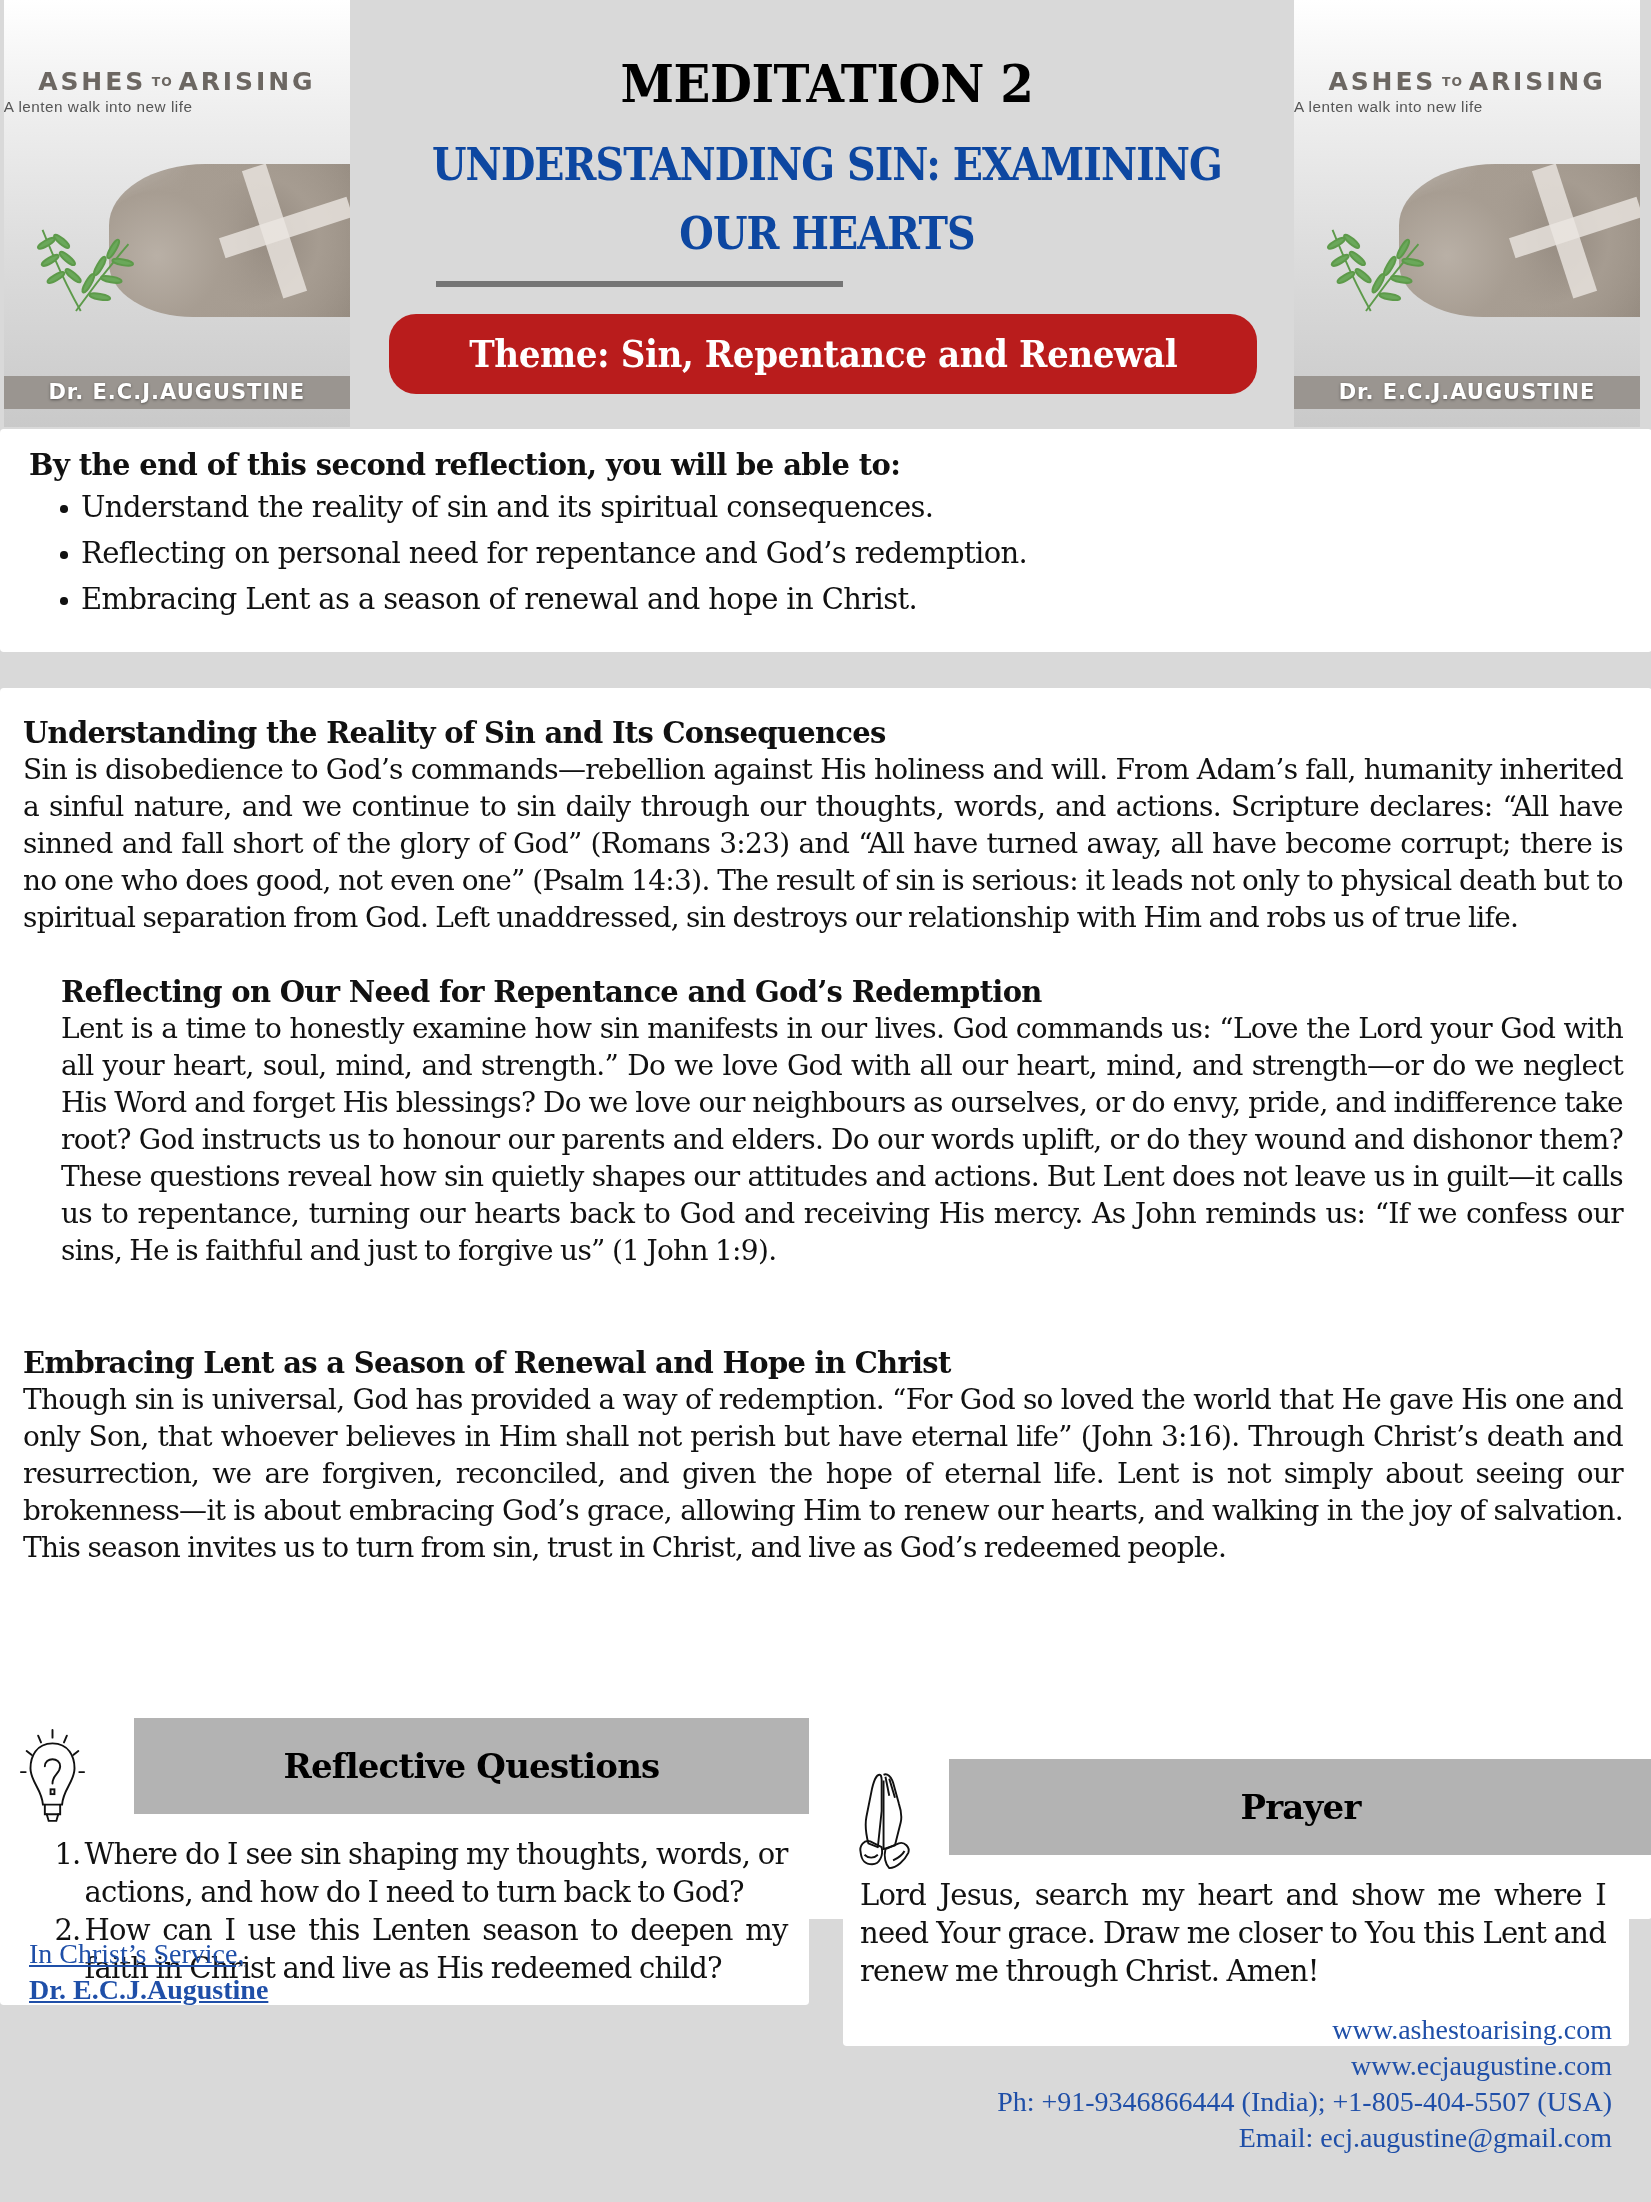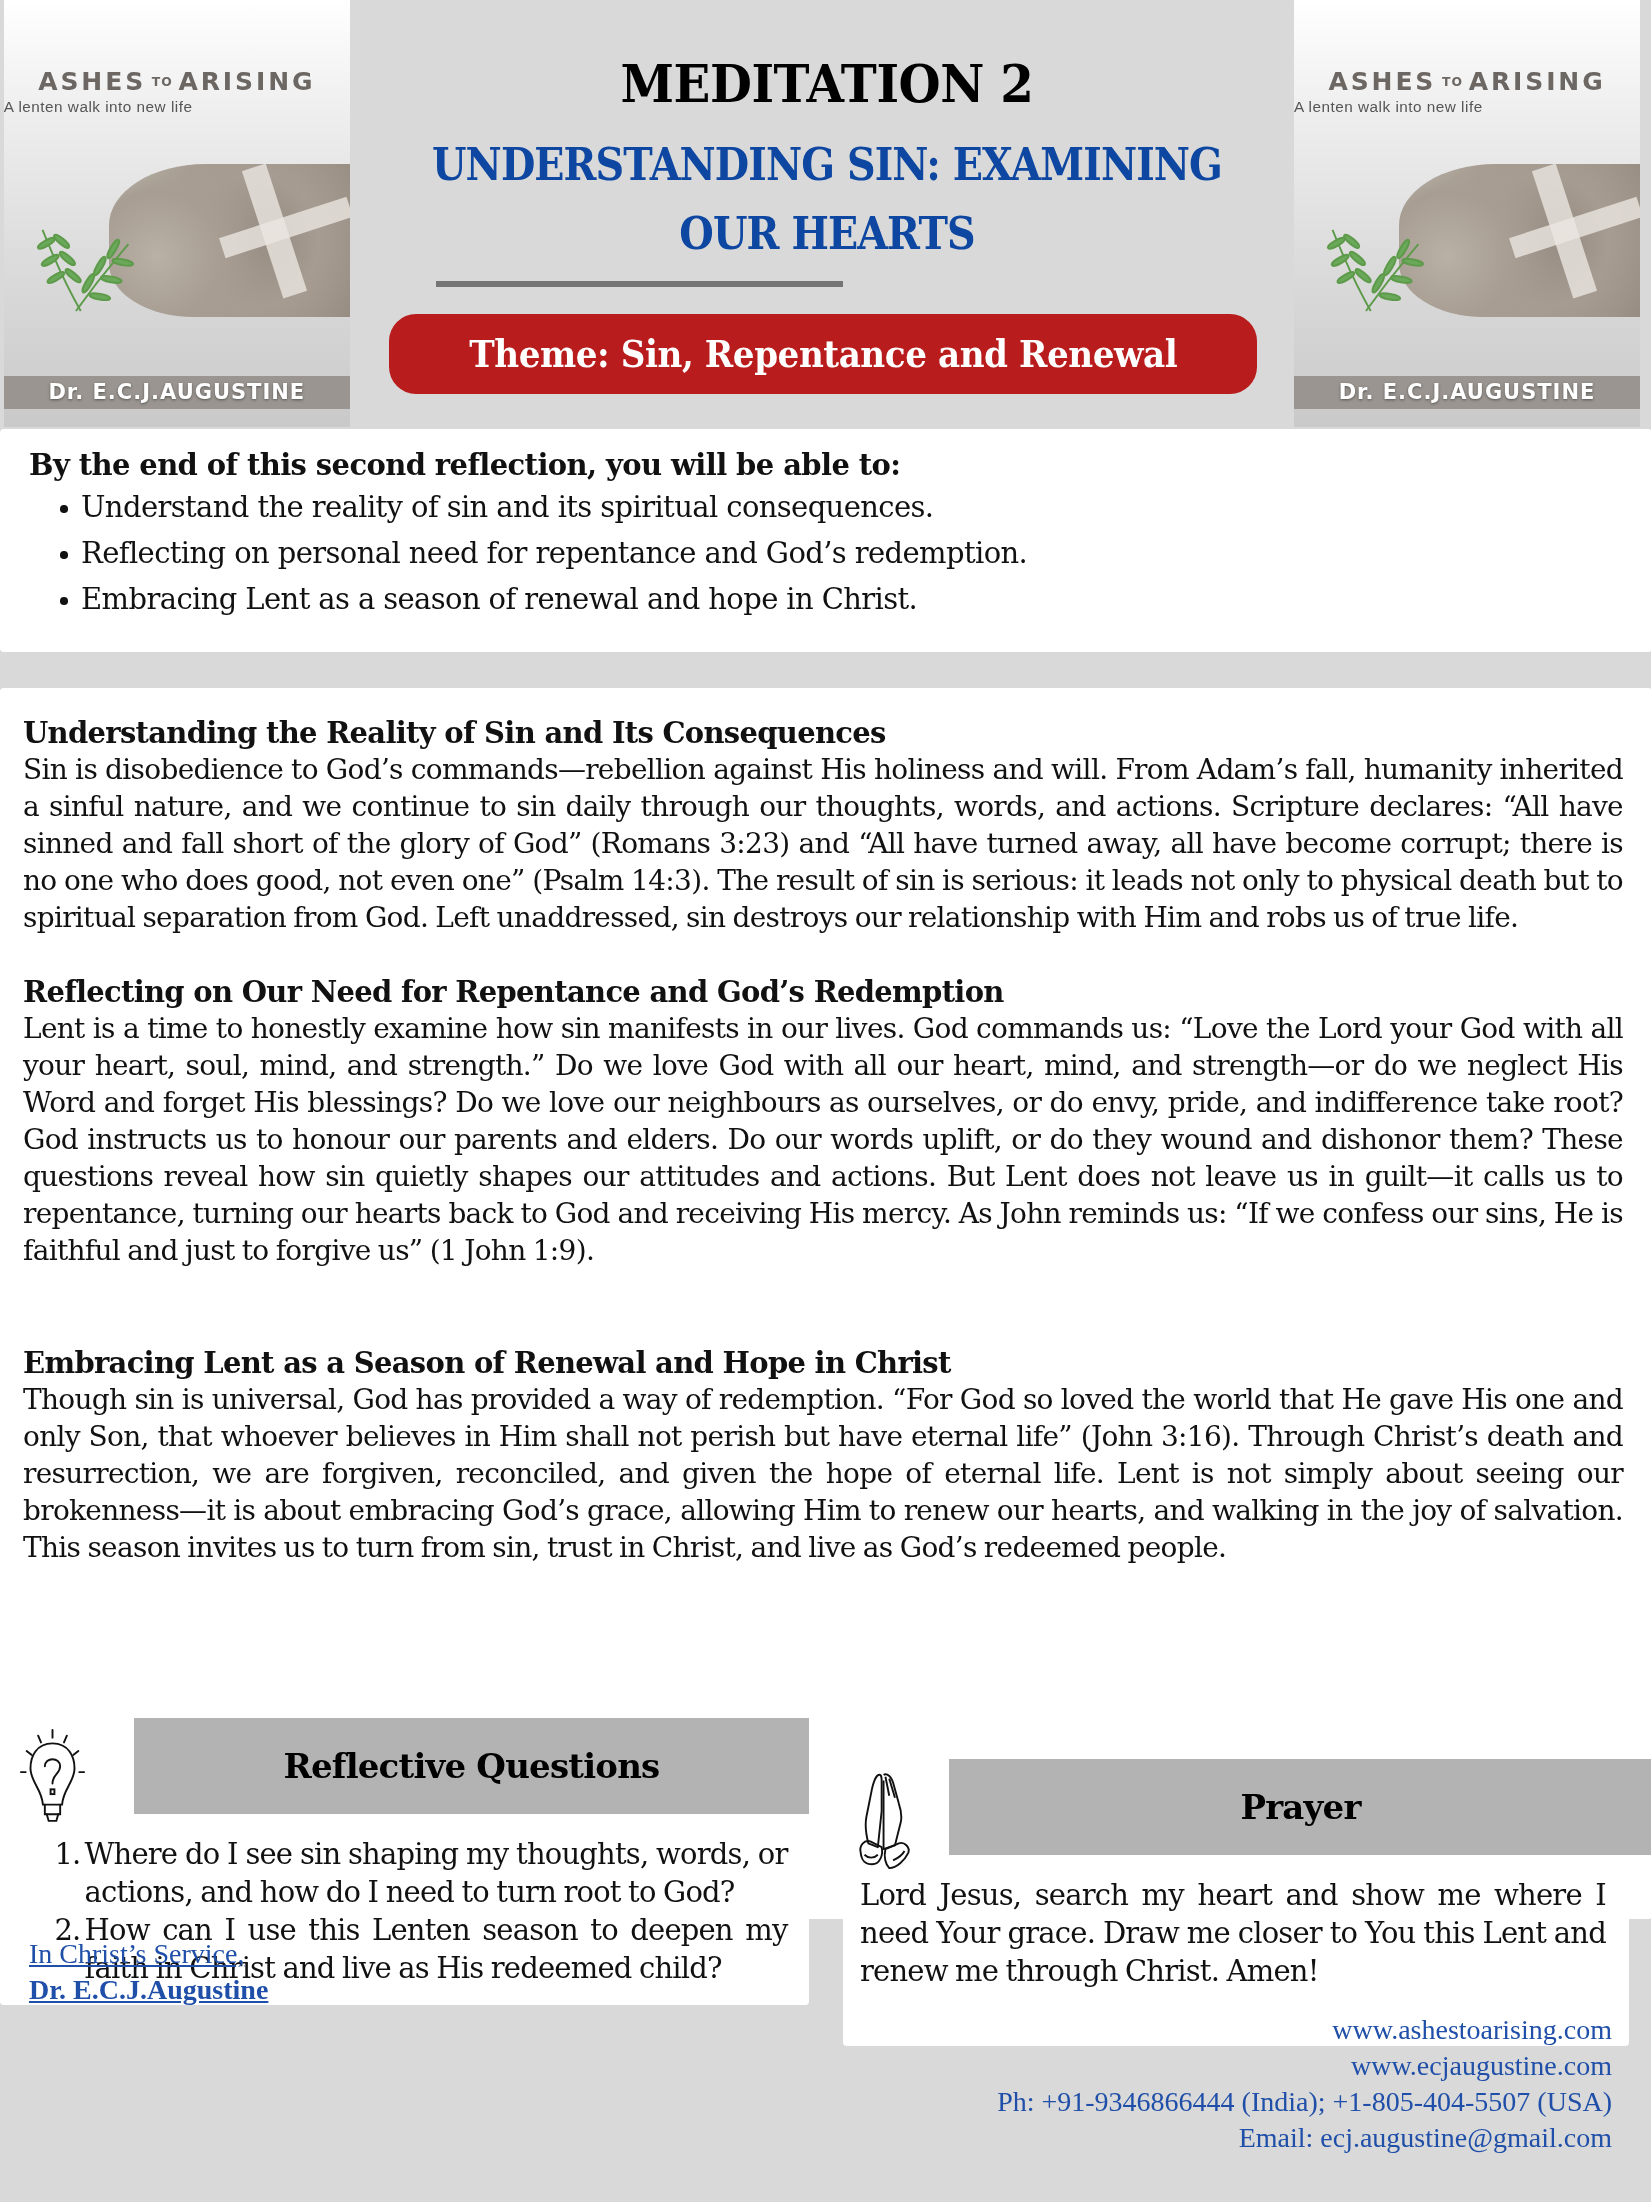--- a/index.html
+++ b/index.html
@@ -187,21 +187,21 @@
     content: "";
     position: absolute;
     left: 0; top: 21px;
     width: 7.6px; height: 7.6px;
     border-radius: 50%;
     background: #111;
   }
 
   .main-content { left: 0; top: 688px; width: 1652px; height: 1231px; padding: 27px 29px 0 23px; }
   .section { margin-bottom: 38px; }
-  .section.extra-gap { margin-bottom: 76px; }
+  .section.extra-gap { margin-bottom: 76px; margin-left: 38px; }
   .section h3 {
     font-size: 29px;
     font-weight: bold;
     line-height: 36px;
     letter-spacing: -0.7px;
   }
   .section p {
     font-size: 28px;
     line-height: 37px;
     text-align: justify;
@@ -400,21 +400,21 @@
       <path d="M27 80 L27 90 L43 90 L43 80"></path>
       <path d="M29 90 L31 97 L39 97 L41 90"></path>
       <path d="M27 40 C27 30 43 30 43 40 C43 48 35 48 35 58"></path>
       <rect x="33" y="64" width="4" height="5"></rect>
     </g>
   </svg>
   <div class="box-header">Reflective Questions</div>
   <ol class="rq-list">
     <li>
       <span class="num">1.</span>
-      <span>Where do I see sin shaping my thoughts, words, or actions, and how do I need to turn root to God?</span>
+      <span>Where do I see sin shaping my thoughts, words, or actions, and how do I need to turn back to God?</span>
     </li>
     <li>
       <span class="num">2.</span>
       <span>How can I use this Lenten season to deepen my faith in Christ and live as His redeemed child?</span>
     </li>
   </ol>
 </section>
 
 <section class="card box-prayer">
   <svg class="box-icon" viewBox="0 0 62 108">

